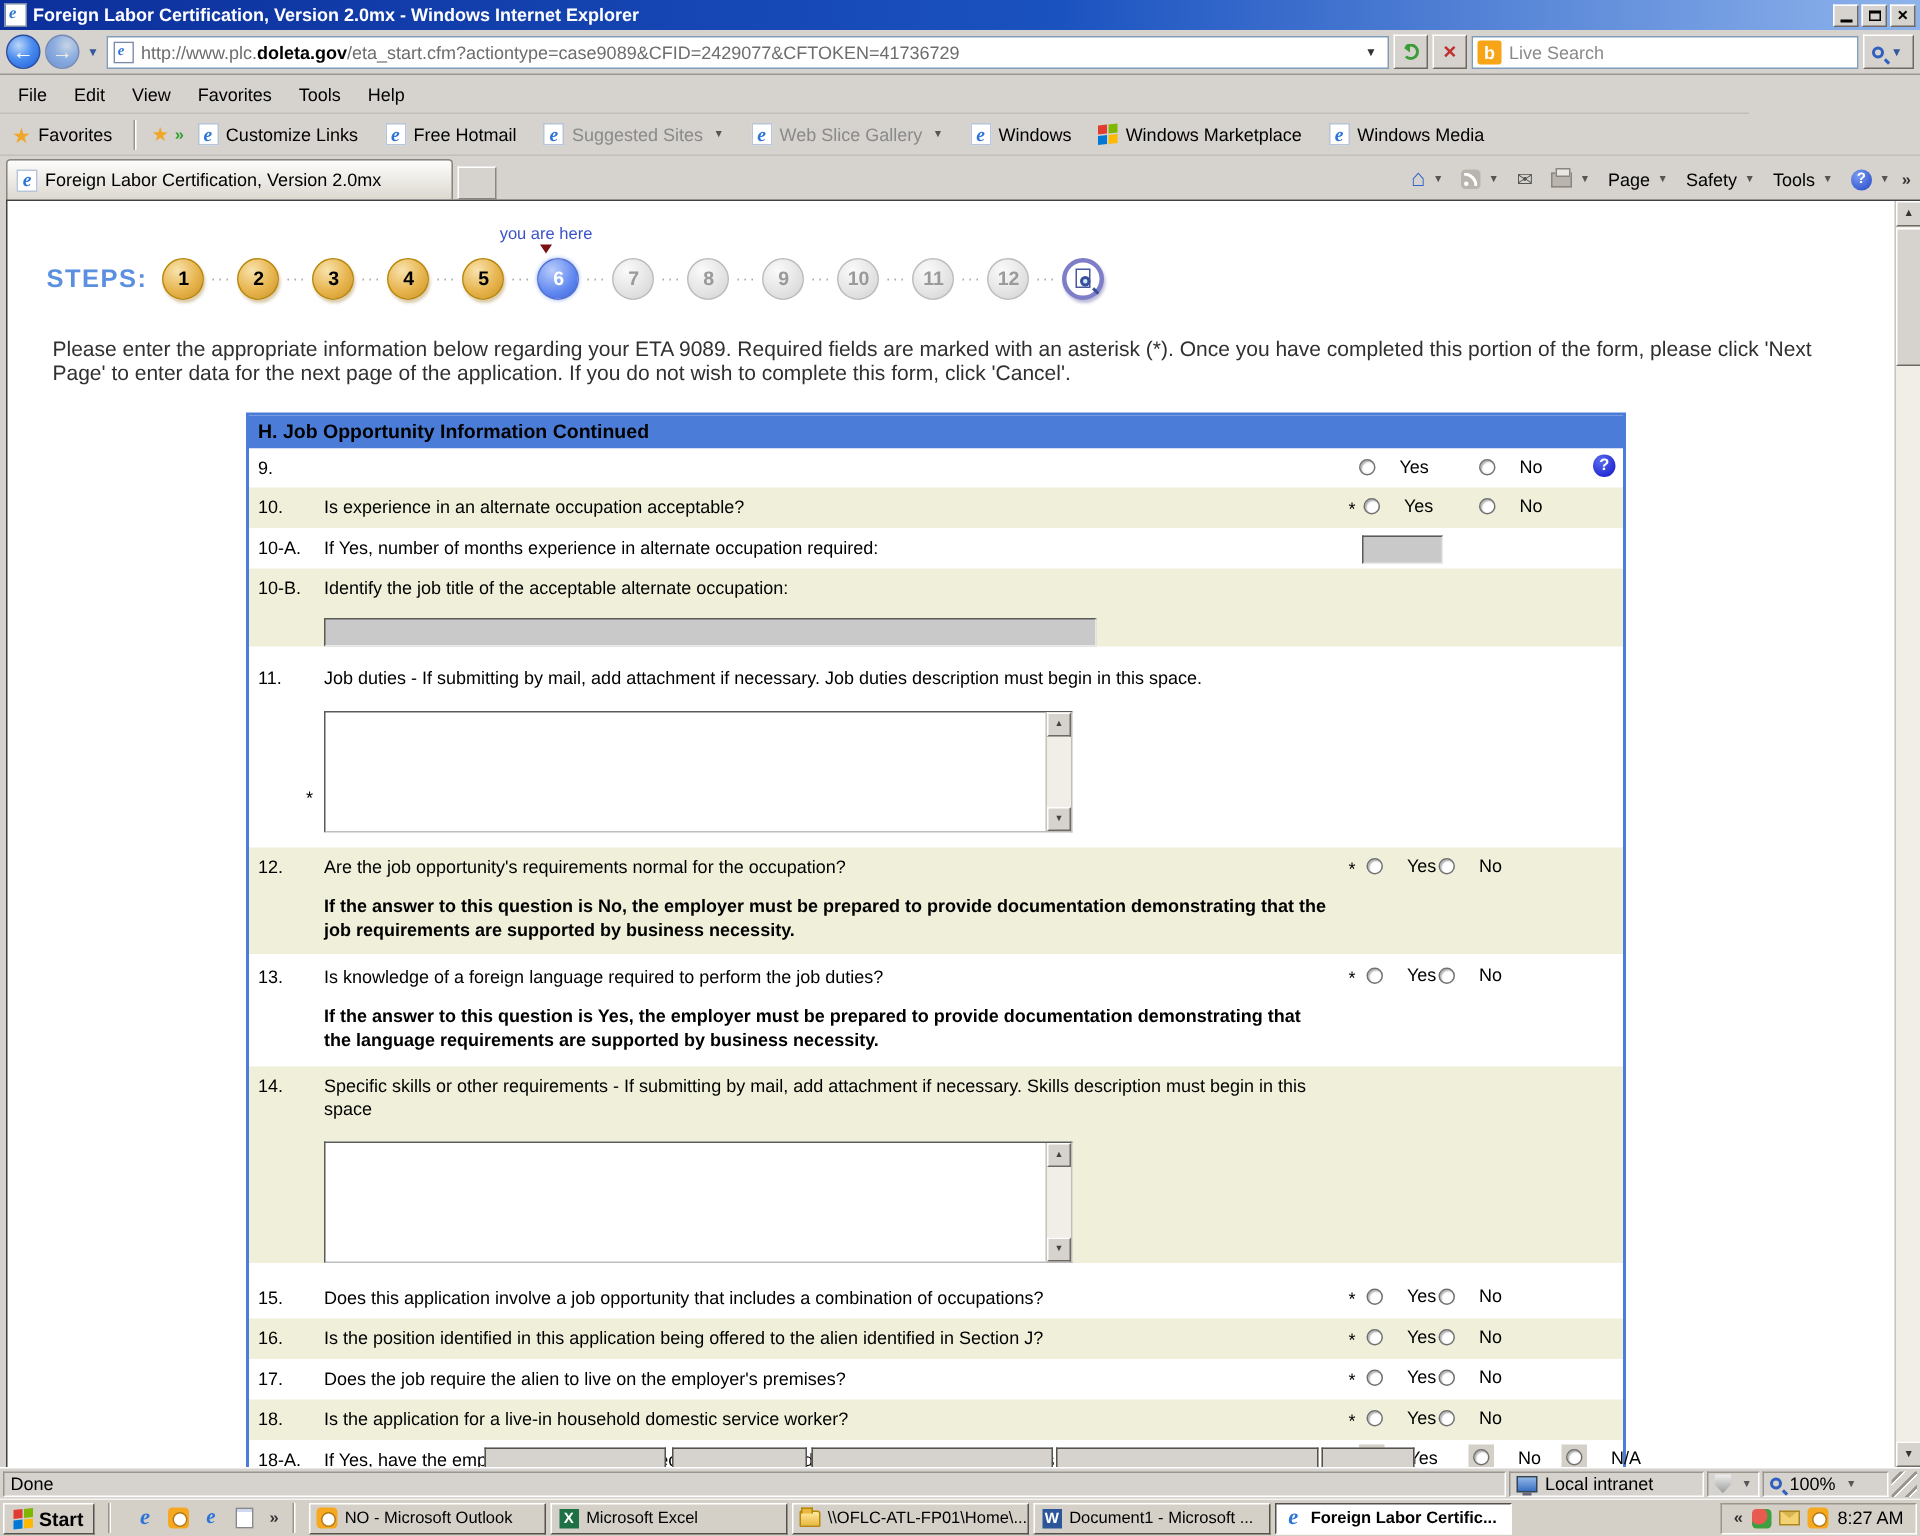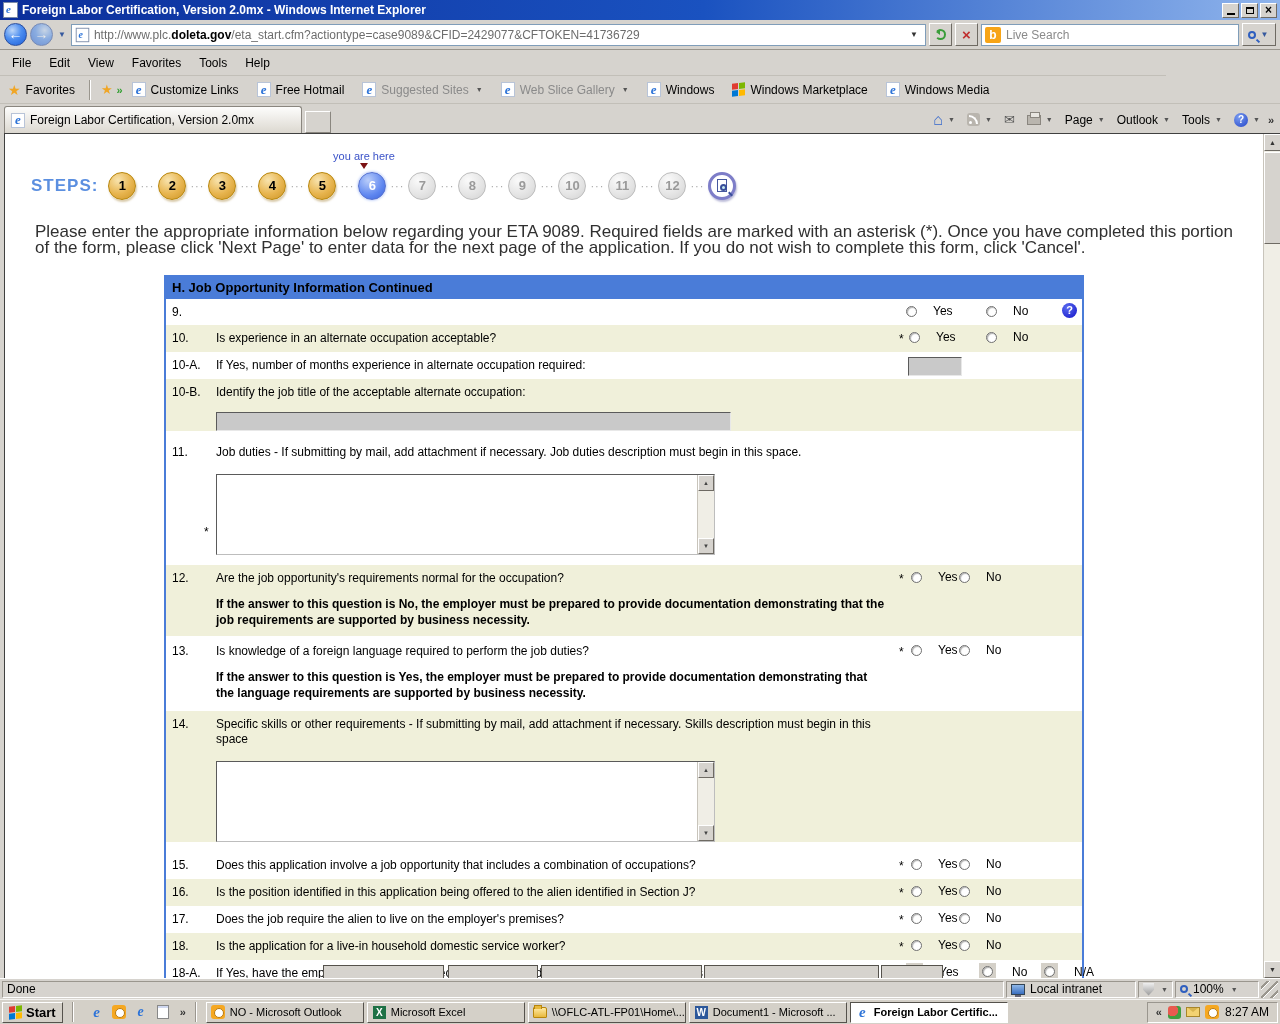--- a/index.html
+++ b/index.html
@@ -123,21 +123,21 @@
     border:1px solid #bcbcbc; color:#9a9a9a; }
   .dots { color:#a8a8a8; font-size:11px; letter-spacing:1px; margin:0 4px; flex:none; }
   .step-preview { width:28px; height:28px; border-radius:50%; flex:none; background:#fff;
     border:3px solid #7d7dc8; box-shadow:1px 2px 2px rgba(90,90,160,.4); position:relative; }
   .pv-page { position:absolute; left:6px; top:4px; width:10px; height:13px; background:#fff; border:1px solid #46589e; }
   .pv-lens { position:absolute; left:9px; top:9px; width:7px; height:7px; border:2px solid #3a4f9b; border-radius:50%;
     background:rgba(160,220,230,.6); }
   .pv-lens::after { content:""; position:absolute; width:5px; height:2px; background:#3a4f9b; transform:rotate(45deg); left:6px; top:7px; }
 
   
-  .instructions { position:absolute; left:30px; top:90px; width:1205px; font-size:17px; color:#303030; line-height:16px; }
+  .instructions { position:absolute; left:30px; top:90px; width:1205px; font-size:14px; color:#303030; line-height:16px; }
 
   
   .form-table { position:absolute; left:159px; top:141px; width:920px; border:2px solid #4a7cd8; background:#fff; }
   .form-header { background:#4a7cd8; color:#000; font-weight:bold; font-size:13px; padding:3px 0 3px 6px; height:22px; }
   .row { position:relative; min-height:26px; font-size:12px; }
   .row.w { background:#fff; } .row.b { background:#f0f0da; }
   .q-num { position:absolute; left:6px; top:6px; width:42px; }
   .q-text { margin:0 0 0 50px; padding-top:6px; padding-bottom:6px; max-width:672px; line-height:15px; }
   .q-note { margin:4px 0 2px 50px; padding-bottom:8px; max-width:672px; font-weight:bold; line-height:16px; }
   .answers { position:absolute; top:0; left:0; width:100%; height:26px; }
@@ -334,21 +334,21 @@
         </span>
       <span class="cmd">
           <span class="print-g"></span>
           <span class="dd">▼</span>
         </span>
       <span class="cmd">
           <span>Page</span>
           <span class="dd">▼</span>
         </span>
       <span class="cmd">
-          <span>Outlook</span>
+          <span>Safety</span>
           <span class="dd">▼</span>
         </span>
       <span class="cmd">
           <span>Tools</span>
           <span class="dd">▼</span>
         </span>
       <span class="cmd">
           <span class="help-g">?</span>
           <span class="dd">▼</span>
         </span>

